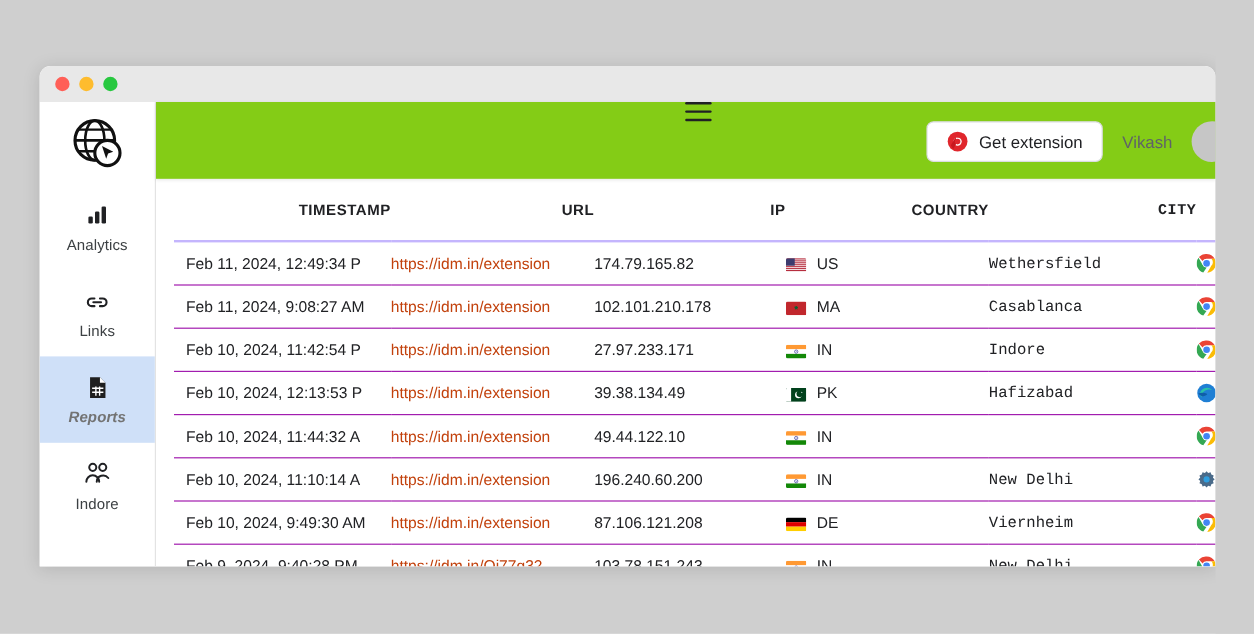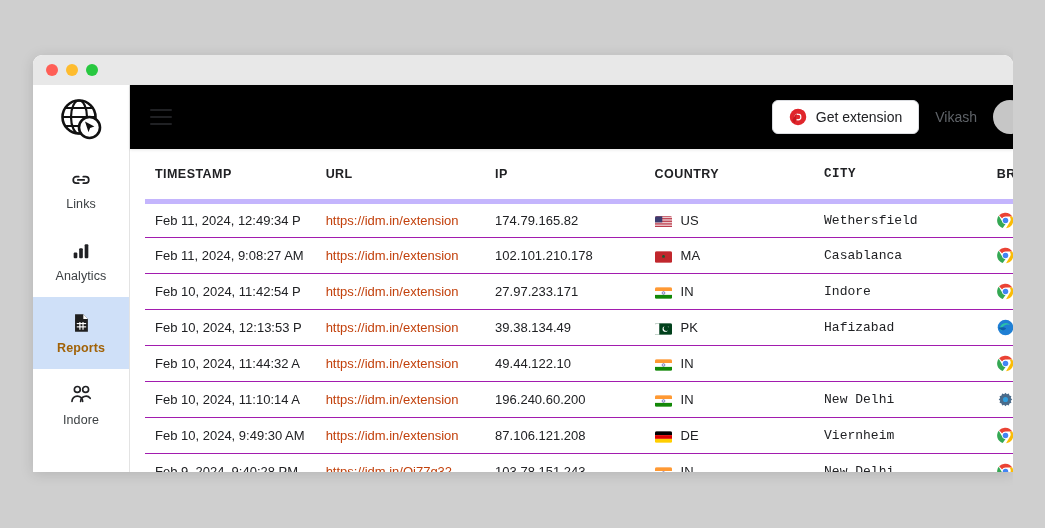--- a/index.html
+++ b/index.html
@@ -56,35 +56,36 @@
   .nav-item {
     height: 72px;
     display: flex; flex-direction: column;
     align-items: center; justify-content: center;
     gap: 7px;
     cursor: pointer;
     color: #3c4043;
   }
   .nav-item .nav-label { font-size: 12.5px; letter-spacing: .1px; }
   .nav-item.active { background: #cfe0f8; }
-  .nav-item.active .nav-label { font-weight: 700; color: #a16207; }
+  .nav-item.active .nav-label { font-weight: 700; color: #737373; font-style: italic; }
   .nav-icon { height: 22px; display:flex; align-items:center; justify-content:center; }
 
   
   #main { flex: 1 1 auto; display: flex; flex-direction: column; min-width: 0; }
 
   #topbar {
     height: 68px;
-    background: #000000;
+    background: #84cc16;
     display: flex;
     align-items: center;
     padding: 0 0 0 20px;
     position: relative;
     z-index: 3;
     box-shadow: 0 1px 3px rgba(0,0,0,0.10);
+    flex-direction: column;
   }
   #hamburger {
     width: 22px; height: 16px;
     display: flex; flex-direction: column; justify-content: space-between;
     cursor: pointer;
   }
   #hamburger span { display:block; height: 2px; background: #202124; border-radius: 1px; }
   #topbar-right {
     margin-left: auto;
     display: flex; align-items: center; gap: 16px;
@@ -113,29 +114,29 @@
   
   #table-wrap {
     flex: 1 1 auto;
     background: #fff;
     overflow: hidden;
     position: relative;
     padding-left: 15px;
   }
   table { border-collapse: collapse; width: 1008px; table-layout: fixed; }
   th {
-    text-align: left;
+    text-align: right;
     font-size: 12.5px;
     font-weight: 700;
     letter-spacing: .45px;
     color: #202124;
     height: 52px;
     vertical-align: middle;
     padding: 0;
-    border-bottom: 5px solid #c4b5fd;
+    border-bottom: 2px solid #c4b5fd;
   }
   td {
     height: 36px;
     font-size: 13px;
     color: #202124;
     border-bottom: 1px solid #a21caf;
     padding: 0;
     vertical-align: middle;
     white-space: nowrap;
     overflow: hidden;
@@ -191,38 +192,38 @@
           <line x1="4.5" y1="21" x2="37.5" y2="21" stroke="#111" stroke-width="2.2"></line>
           <line x1="7.2" y1="12" x2="34.8" y2="12" stroke="#111" stroke-width="2"></line>
           <line x1="7.2" y1="30" x2="34.8" y2="30" stroke="#111" stroke-width="2"></line>
           <circle cx="31.5" cy="31.5" r="10.5" fill="#fff" stroke="#111" stroke-width="2.6"></circle>
           <path d="M27 25.6 L36.4 30.4 L32.1 32.0 L30.5 36.2 Z" fill="#111"></path>
         </svg>
       </div>
 
       <div class="nav-item">
         <span class="nav-icon">
+          <svg width="22" height="22" viewBox="0 0 24 24" fill="#202124">
+            <rect x="4" y="13.5" width="4" height="6.5" rx="1.2"></rect>
+            <rect x="10" y="9" width="4" height="11" rx="1.2"></rect>
+            <rect x="16" y="4.5" width="4" height="15.5" rx="1.2"></rect>
+          </svg>
+        </span>
+        <span class="nav-label">Analytics</span>
+      </div>
+
+      <div class="nav-item">
+        <span class="nav-icon">
           <svg width="22" height="22" viewBox="0 0 24 24" fill="none" stroke="#202124" stroke-width="1.9" stroke-linecap="round">
             <path d="M9.5 9.5 h-2.5 a3.5 3.5 0 0 0 0 7 h2.5"></path>
             <path d="M14.5 9.5 h2.5 a3.5 3.5 0 0 1 0 7 h-2.5"></path>
             <line x1="8.5" y1="13" x2="15.5" y2="13"></line>
           </svg>
         </span>
         <span class="nav-label">Links</span>
-      </div>
-
-      <div class="nav-item">
-        <span class="nav-icon">
-          <svg width="22" height="22" viewBox="0 0 24 24" fill="#202124">
-            <rect x="4" y="13.5" width="4" height="6.5" rx="1.2"></rect>
-            <rect x="10" y="9" width="4" height="11" rx="1.2"></rect>
-            <rect x="16" y="4.5" width="4" height="15.5" rx="1.2"></rect>
-          </svg>
-        </span>
-        <span class="nav-label">Analytics</span>
       </div>
 
       <div class="nav-item active">
         <span class="nav-icon">
           <svg width="22" height="22" viewBox="0 0 24 24">
             <path d="M5.5 2.5 h9 l5 5 v14 h-14 z" fill="#1f1f1f"></path>
             <path d="M14.5 2.5 v5 h5 z" fill="#ffffff"></path>
             <g stroke="#ffffff" stroke-width="1.25">
               <line x1="7.4" y1="12.6" x2="17.6" y2="12.6"></line>
               <line x1="7.4" y1="16.2" x2="17.6" y2="16.2"></line>

